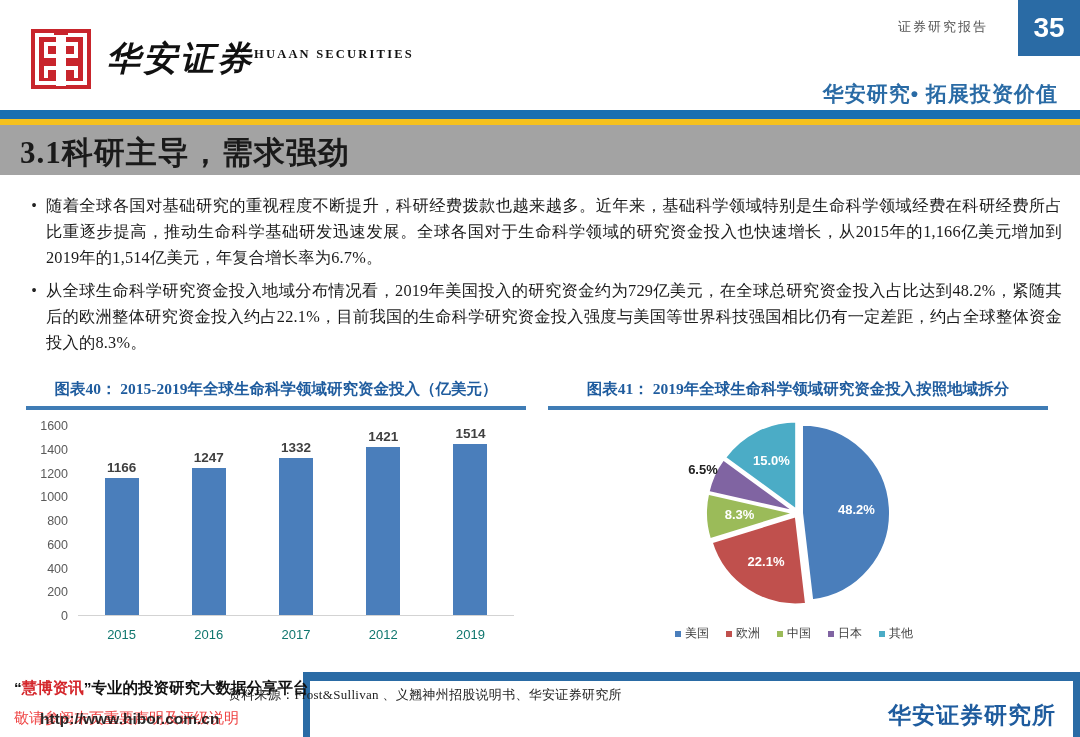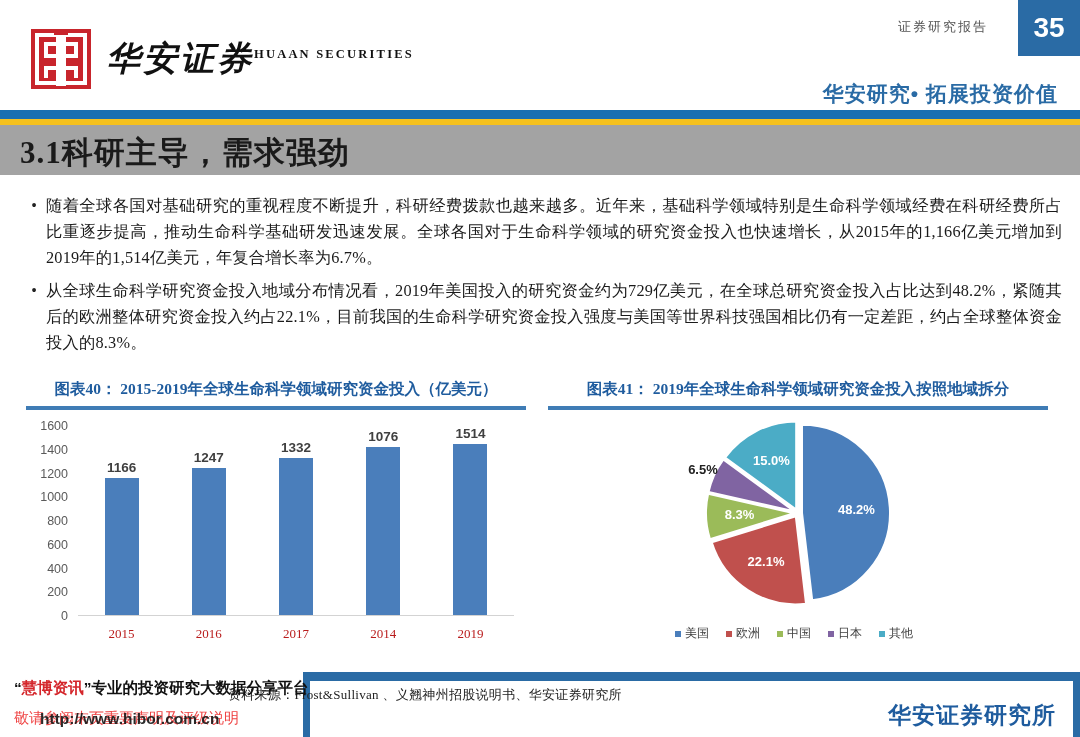--- a/index.html
+++ b/index.html
@@ -57,21 +57,21 @@
   .bc-plot{position:absolute;left:52px;top:6px;right:12px;bottom:34px;}
   .bc-axis{position:absolute;left:52px;right:12px;bottom:34px;height:1px;background:#d3d3d3;}
   .yt{position:absolute;right:100%;margin-right:10px;transform:translateY(-50%);
       font-size:12.5px;color:#5a5a5a;font-family:"Liberation Sans",sans-serif;white-space:nowrap;}
   .bars{position:absolute;inset:0;display:flex;align-items:flex-end;}
   .bcell{flex:1;display:flex;flex-direction:column;align-items:center;justify-content:flex-end;height:100%;}
   .bar{width:34px;background:#4a7ebb;}
   .blabel{font-size:13.5px;color:#404040;font-weight:700;margin-bottom:3px;
           font-family:"Liberation Sans",sans-serif;}
   .xticks{position:absolute;left:52px;right:12px;bottom:8px;display:flex;}
-  .xt{flex:1;text-align:center;font-size:13px;color:#b91c1c;font-family:Liberation Serif, serif;}
+  .xt{flex:1;text-align:center;font-size:13px;color:#0f766e;font-family:Liberation Sans, sans-serif;}
 
   
   .piechart{position:relative;width:500px;height:230px;margin-top:8px;}
   .pie-svg{position:absolute;left:50%;top:2px;transform:translateX(-50%);}
   .pie-legend{position:absolute;left:0;right:8px;bottom:6px;display:flex;justify-content:center;
               gap:17px;align-items:center;}
   .lg{display:flex;align-items:center;gap:4px;font-size:12px;color:#3f3f3f;
       font-family:"Liberation Sans",sans-serif;}
   .lgsq{width:6px;height:6px;display:inline-block;}
 
@@ -161,35 +161,35 @@
             </div>
             <div class="bcell">
               <div class="blabel">1247</div>
               <div class="bar" style="height: 77.9375%; background: rgb(74, 126, 187);"></div>
             </div>
             <div class="bcell">
               <div class="blabel">1332</div>
               <div class="bar" style="height: 83.25%; background: rgb(74, 126, 187);"></div>
             </div>
             <div class="bcell">
-              <div class="blabel">1076</div>
+              <div class="blabel">1421</div>
               <div class="bar" style="height: 88.8125%; background: rgb(74, 126, 187);"></div>
             </div>
             <div class="bcell">
               <div class="blabel">1514</div>
               <div class="bar" style="height: 94.625%; background: rgb(74, 126, 187);"></div>
             </div>
           </div>
       </div>
       <div class="bc-axis"></div>
       <div class="xticks" id="xticks">
           <div class="xt">2015</div>
           <div class="xt">2016</div>
           <div class="xt">2017</div>
-          <div class="xt">2014</div>
+          <div class="xt">2012</div>
           <div class="xt">2019</div>
         </div>
     </div>
   </div>
 
   <div class="fig fig-right">
     <div class="fig-title">图表41： 2019年全球生命科学领域研究资金投入按照地域拆分</div>
     <div class="fig-rule"></div>
     <div class="piechart">
       <svg class="pie-svg" id="pie" width="250" height="190" viewBox="0 0 250 190">

